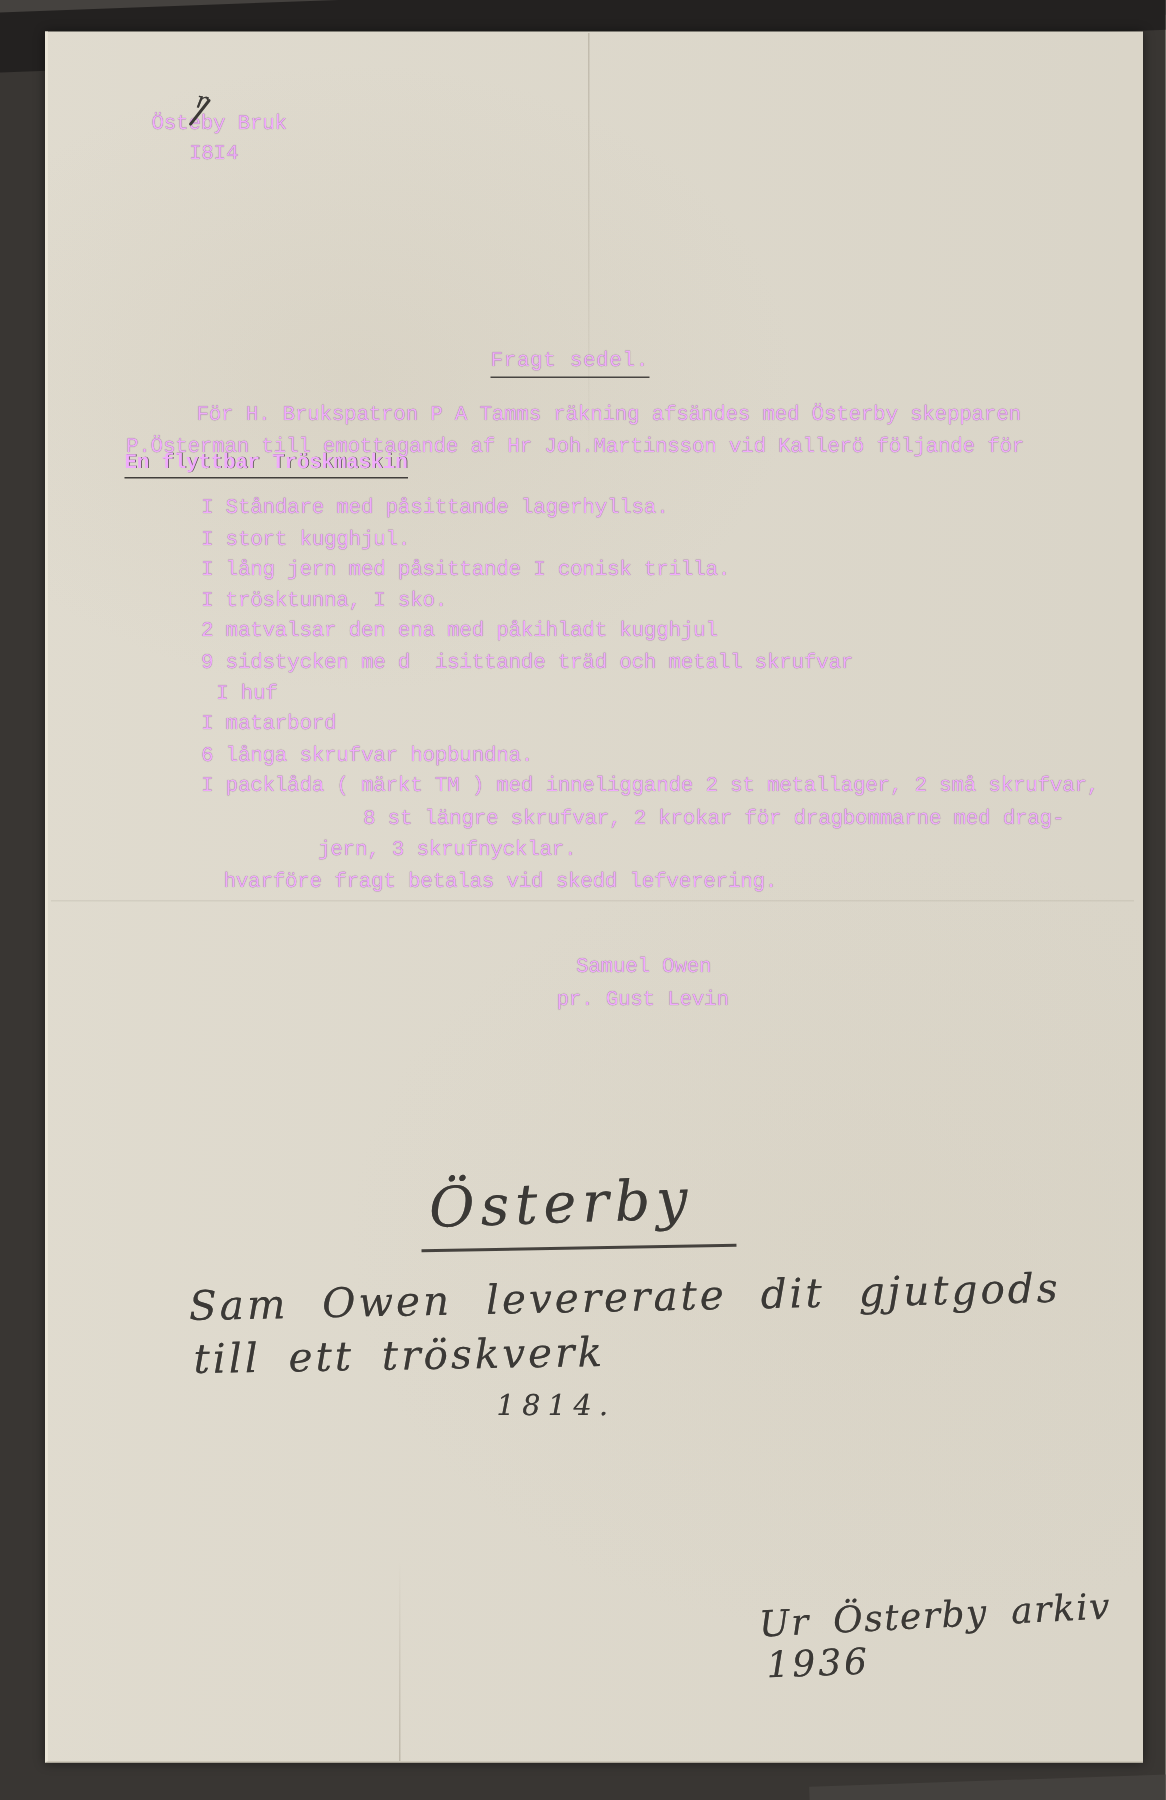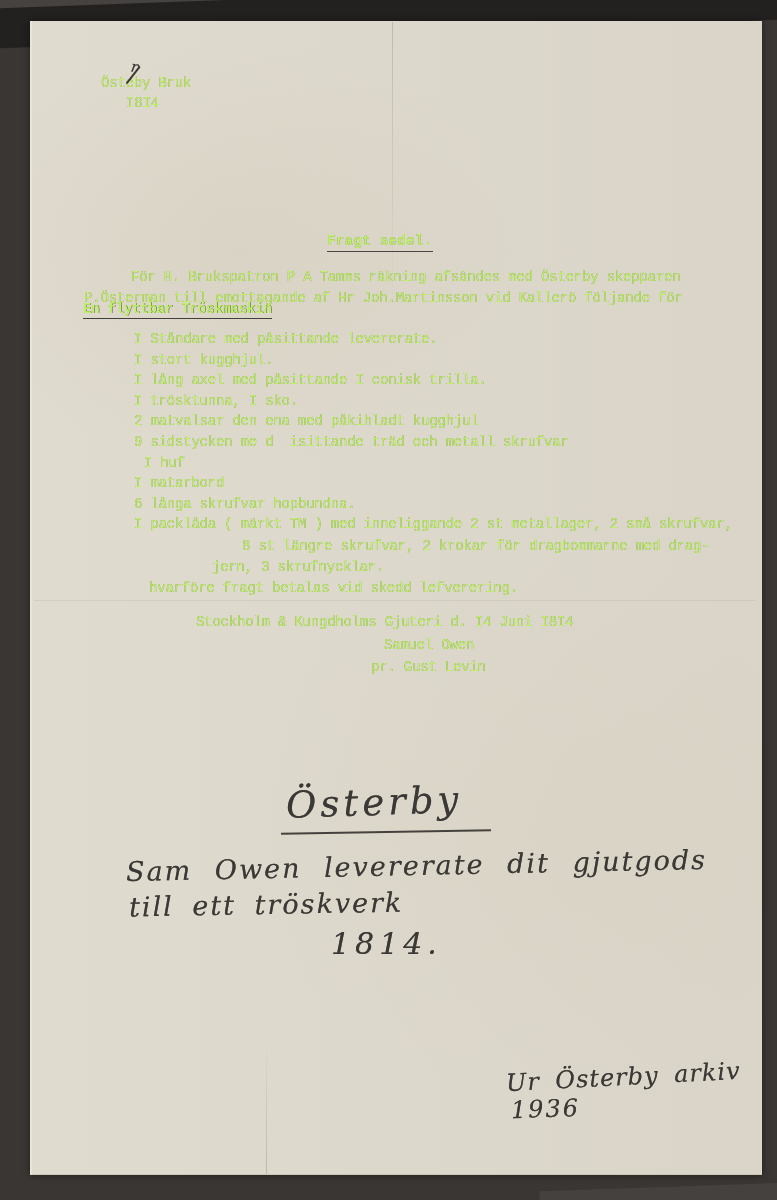--- a/index.html
+++ b/index.html
@@ -39,40 +39,40 @@
   .crease.v-top{left:392px;top:22px;width:1px;height:280px;
     background:linear-gradient(rgba(120,110,92,.28), rgba(120,110,92,0));}
   .crease.v-bottom{left:266px;top:1040px;width:1px;height:134px;
     background:linear-gradient(rgba(120,110,92,0), rgba(120,110,92,.30));}
   .crease.h-mid{left:34px;top:600px;width:722px;height:1px;
     background:rgba(125,115,98,.12);}
   
   .t{
     position:absolute;
     font-family:"Liberation Mono","DejaVu Sans Mono",monospace;
-    font-size:14px;line-height:15px;color:#bef264;
+    font-size:14px;line-height:15px;color:#f0abfc;
     white-space:pre;letter-spacing:-0.2px;
     text-shadow:0 0 .5px rgba(71,68,65,.8);
   }
   .t.title{border-bottom:1px solid #474441;padding-bottom:2px;letter-spacing:.4px;}
   .t.em{font-weight:bold;border-bottom:1.5px solid #413e3b;padding-bottom:1px;
         text-shadow:.5px 0 0 rgba(60,57,54,.9);}
   
   .hw{
     position:absolute;
     font-family:"DejaVu Serif","Liberation Serif",serif;
     font-style:italic;color:#3b3936;white-space:pre;
     text-shadow:0 0 .4px rgba(59,57,54,.7);
   }
   .hw-heading{left:286px;top:781px;font-size:37px;letter-spacing:4px;transform:rotate(-2deg);}
   .hw-underline{position:absolute;left:281px;top:831px;width:210px;height:2px;
     background:#45423e;transform:rotate(-1deg);}
   .hw-note1{left:126px;top:850px;font-size:27px;letter-spacing:2px;word-spacing:12px;transform:rotate(-1.2deg);}
   .hw-note2{left:129px;top:889px;font-size:27px;letter-spacing:2px;word-spacing:8px;transform:rotate(-1deg);}
-  .hw-year{left:331px;top:926px;font-size:30px;letter-spacing:5px;}
+  .hw-year{left:331px;top:926px;font-size:19px;letter-spacing:5px;}
   .hw-archive1{left:506px;top:1063px;font-size:24px;letter-spacing:1px;word-spacing:7px;transform:rotate(-3deg);}
   .hw-archive2{left:511px;top:1095px;font-size:24px;letter-spacing:2px;transform:rotate(-2deg);}
   .hw-insert-r{left:131px;top:58px;font-size:15px;transform:rotate(10deg);}
   .hw-insert-slash{position:absolute;left:122px;top:74px;width:22px;height:1.5px;
     background:#3b3936;transform:rotate(-52deg);border-radius:1px;}
 </style>
 </head>
 <body>
 
 <div class="stage">
@@ -83,41 +83,40 @@
   <div class="paper"></div>
   <div class="crease v-top"></div>
   <div class="crease v-bottom"></div>
   <div class="crease h-mid"></div>
 
   <div class="t" style="left:101px;top:76px;">Östeby Bruk</div>
   <div class="hw hw-insert-r">r</div>
   <div class="hw-insert-slash"></div>
   <div class="t" style="left:126px;top:96px;">I8I4</div>
 
-  <div class="t title" style="left:327px;top:234px;font-weight:bold;">Fragt sedel.</div>
+  <div class="t title" style="left:327px;top:234px;">Fragt sedel.</div>
 
   <div class="t" style="left:131px;top:270px;">För H. Brukspatron P A Tamms räkning afsändes med Österby skepparen</div>
   <div class="t" style="left:84px;top:291px;">P.Österman till emottagande af Hr Joh.Martinsson vid Kallerö följande för</div>
   <div class="t em" style="left:83px;top:302px;text-align:right;">En flyttbar Tröskmaskin</div>
 
-  <div class="t" style="left:134px;top:332px;">I Ståndare med påsittande levererate.</div>
+  <div class="t" style="left:134px;top:332px;">I Ståndare med påsittande lagerhyllsa.</div>
   <div class="t" style="left:134px;top:353px;">I stort kugghjul.</div>
-  <div class="t" style="left:134px;top:373px;">I lång axel med påsittande I conisk trilla.</div>
+  <div class="t" style="left:134px;top:373px;">I lång jern med påsittande I conisk trilla.</div>
   <div class="t" style="left:134px;top:394px;">I trösktunna, I sko.</div>
   <div class="t" style="left:134px;top:414px;">2 matvalsar den ena med påkihladt kugghjul</div>
   <div class="t" style="left:134px;top:435px;">9 sidstycken me d  isittande träd och metall skrufvar</div>
   <div class="t" style="left:134px;top:456px;margin-left:10px;">I huf</div>
   <div class="t" style="left:134px;top:476px;">I matarbord</div>
   <div class="t" style="left:134px;top:497px;">6 långa skrufvar hopbundna.</div>
   <div class="t" style="left:134px;top:517px;">I packlåda ( märkt TM ) med inneliggande 2 st metallager, 2 små skrufvar,</div>
   <div class="t" style="left:210px;top:539px;margin-left:32px;">8 st längre skrufvar, 2 krokar för dragbommarne med drag-</div>
   <div class="t" style="left:212px;top:560px;">jern, 3 skrufnycklar.</div>
   <div class="t" style="left:149px;top:581px;">hvarföre fragt betalas vid skedd lefverering.</div>
 
-  <div class="t" style="left:196px;top:615px;">Stockholm &amp; Kungdholms Gjuteri d. I4 Juni I8I4</div>
   <div class="t" style="left:384px;top:638px;">Samuel Owen</div>
   <div class="t" style="left:371px;top:660px;">pr. Gust Levin</div>
 
   <div class="hw hw-heading">Österby</div>
   <div class="hw-underline"></div>
   <div class="hw hw-note1">Sam Owen levererate dit gjutgods</div>
   <div class="hw hw-note2">till ett tröskverk</div>
   <div class="hw hw-year">1814.</div>
   <div class="hw hw-archive1">Ur Österby arkiv</div>
   <div class="hw hw-archive2">1936</div>

